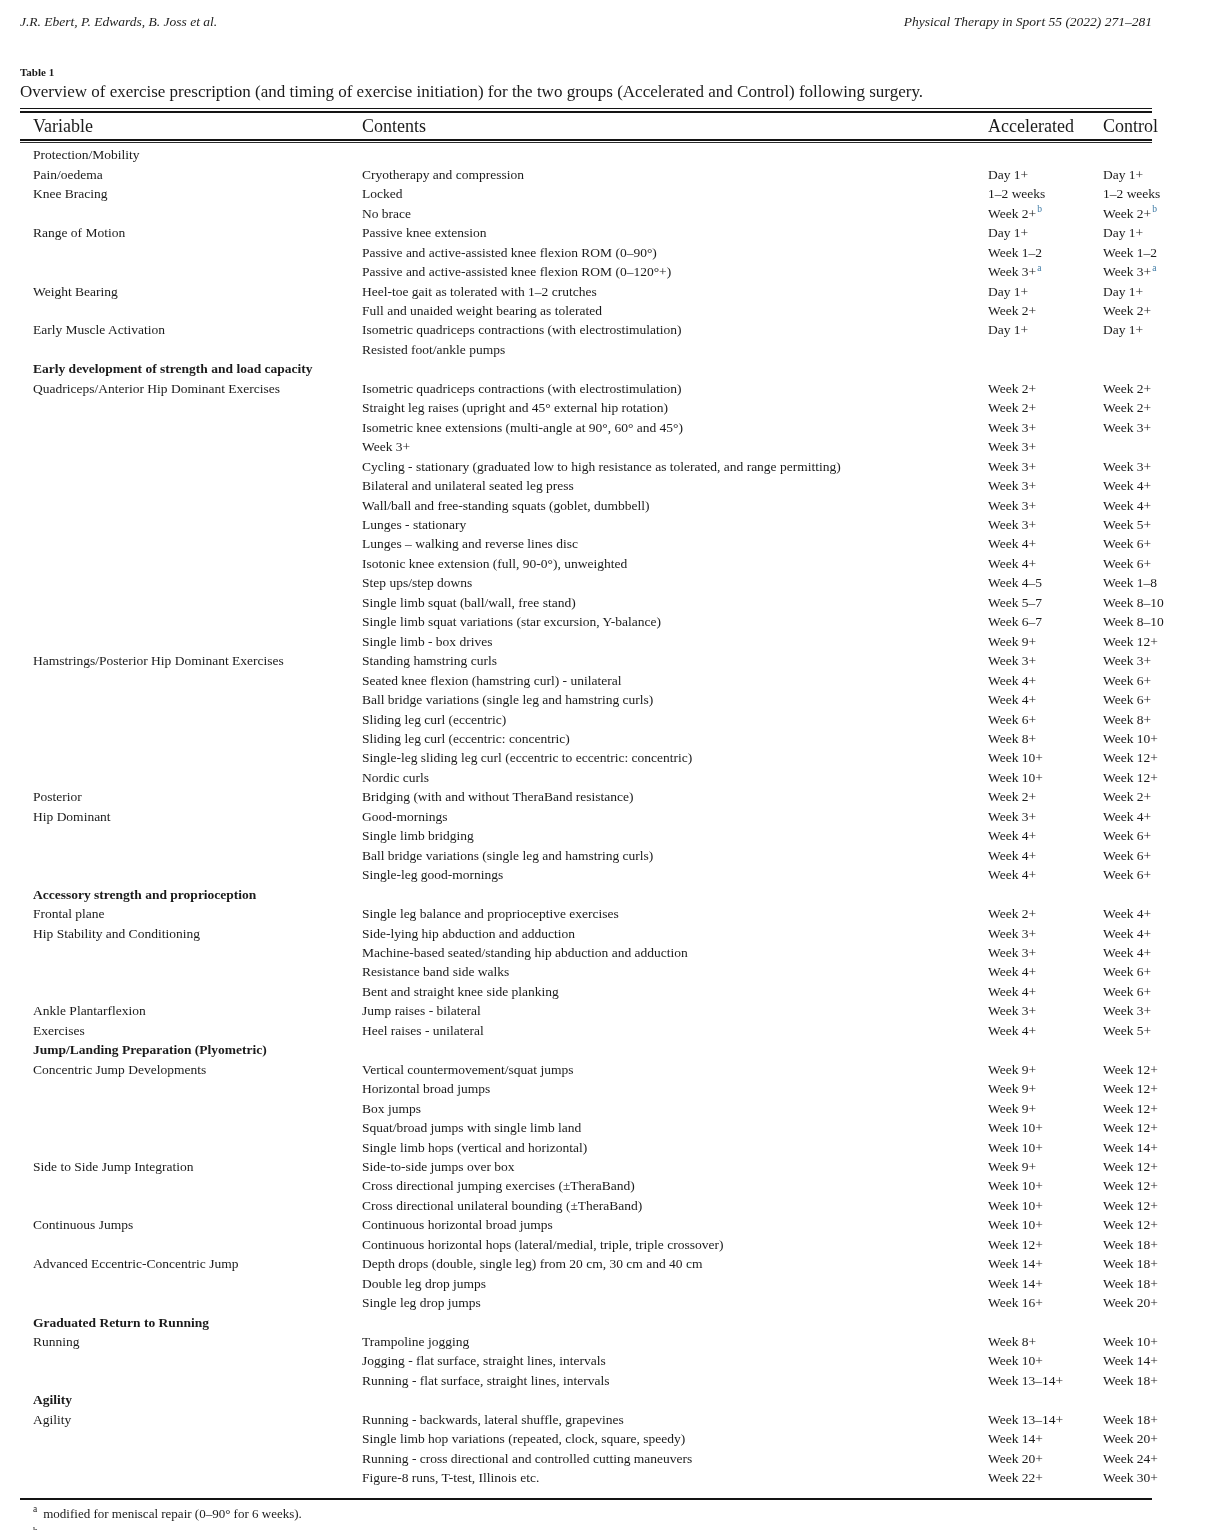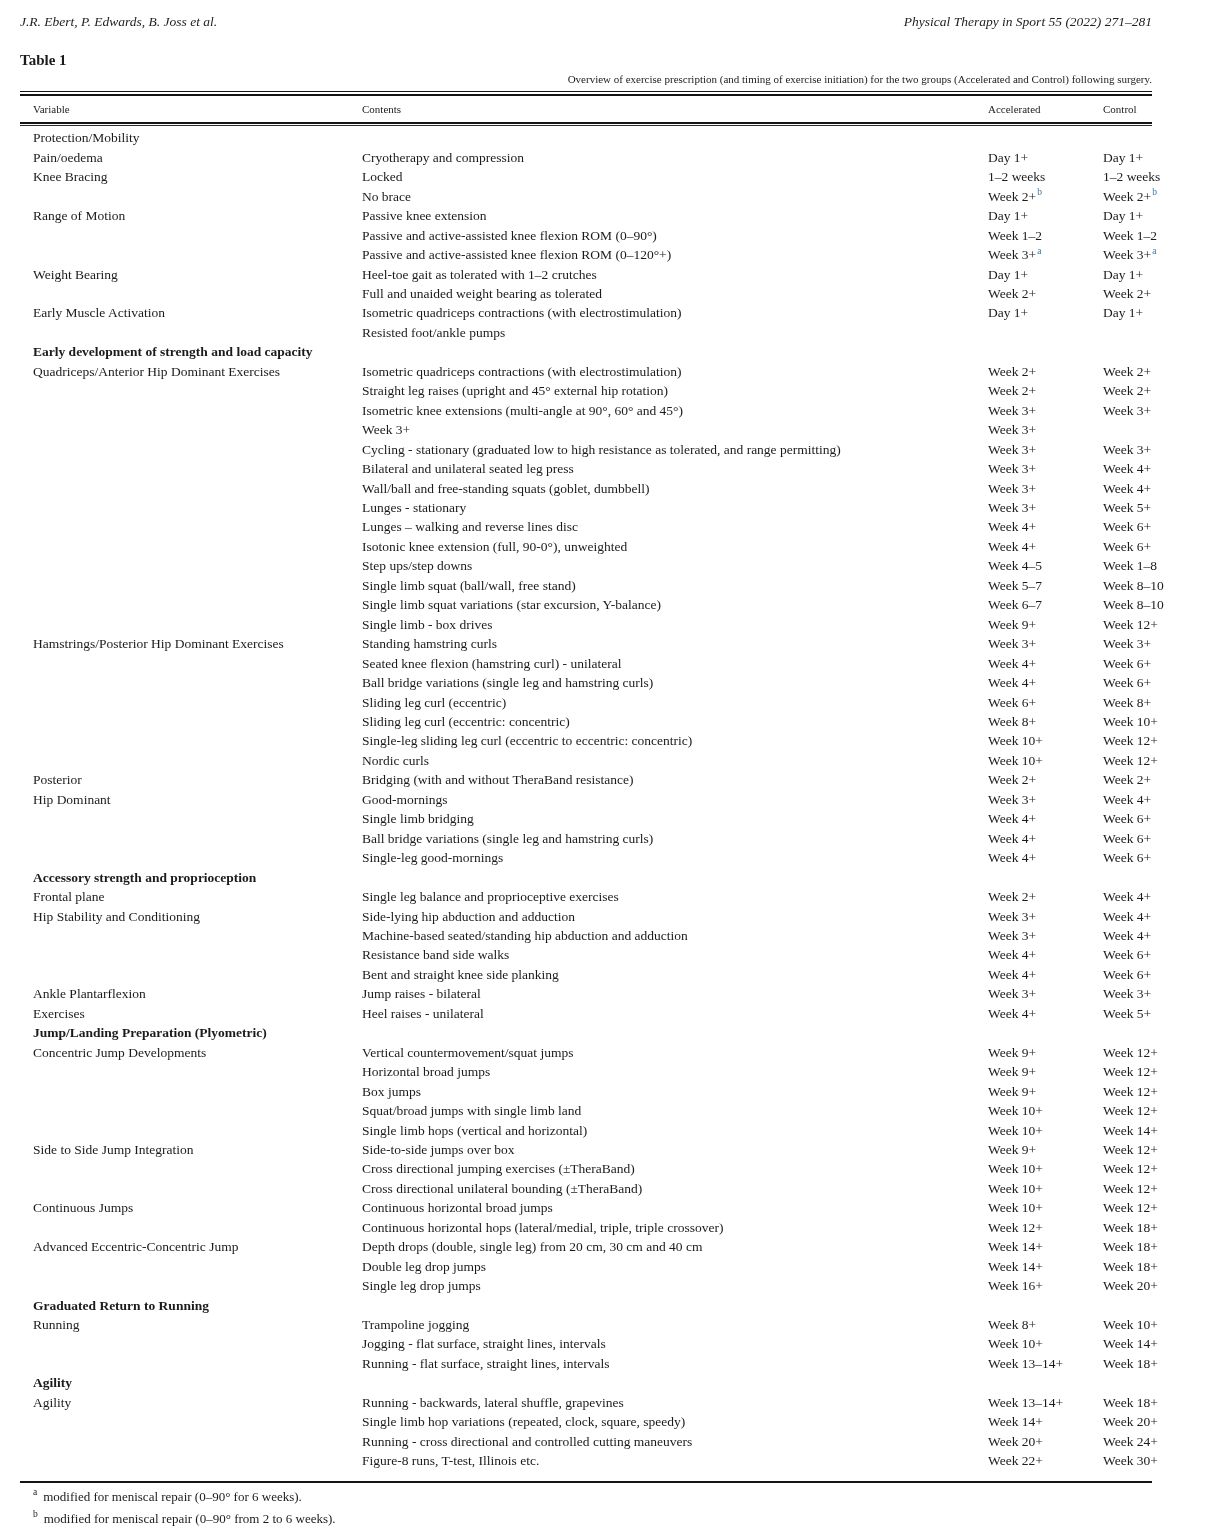--- a/index.html
+++ b/index.html
@@ -6,28 +6,28 @@
   body {
     width:1210px; height:1530px; overflow:hidden;
     background:#ffffff; color:#1b1b1b;
     font-family:"Liberation Serif","DejaVu Serif",serif;
   }
   .page { box-sizing:border-box; width:1172px; height:1530px; padding:0 20px; }
   .running-head {
     display:flex; justify-content:space-between; align-items:baseline;
     padding-top:14px; font-style:italic; font-size:13.5px; color:#222;
   }
-  .table-label { margin-top:22px; font-weight:bold; font-size:15px; }
-  .table-caption { margin-top:4px; font-size:11px;text-align:right; }
+  .table-label { margin-top:36px; font-weight:bold; font-size:11px; }
+  .table-caption { margin-top:4px; font-size:17px; }
   .rule-top { margin-top:6px; height:1.8px; border-top:1.6px solid #141414; border-bottom:2.6px solid #141414; }
   .rule-mid { height:1.6px; border-top:2.2px solid #141414; border-bottom:1px solid #2a2a2a; }
   .rule-bottom { height:0; border-top:2.6px solid #141414; }
   .thead {
     display:grid; grid-template-columns:329px 626px 115px 87px;
-    padding:4px 0 4px 13px; font-size:11px; line-height:18px;
+    padding:4px 0 4px 13px; font-size:18px; line-height:18px;
   }
   .tbody { padding:2px 0 10px 13px; font-size:13.5px; }
   .row {
     display:grid; grid-template-columns:329px 626px 115px 87px;
     line-height:19.45px; white-space:nowrap;
   }
   .cell { overflow:visible; }
   .section-title { grid-column:1 / -1; }
   .bold { font-weight:bold; }
   sup.fn-ref {

